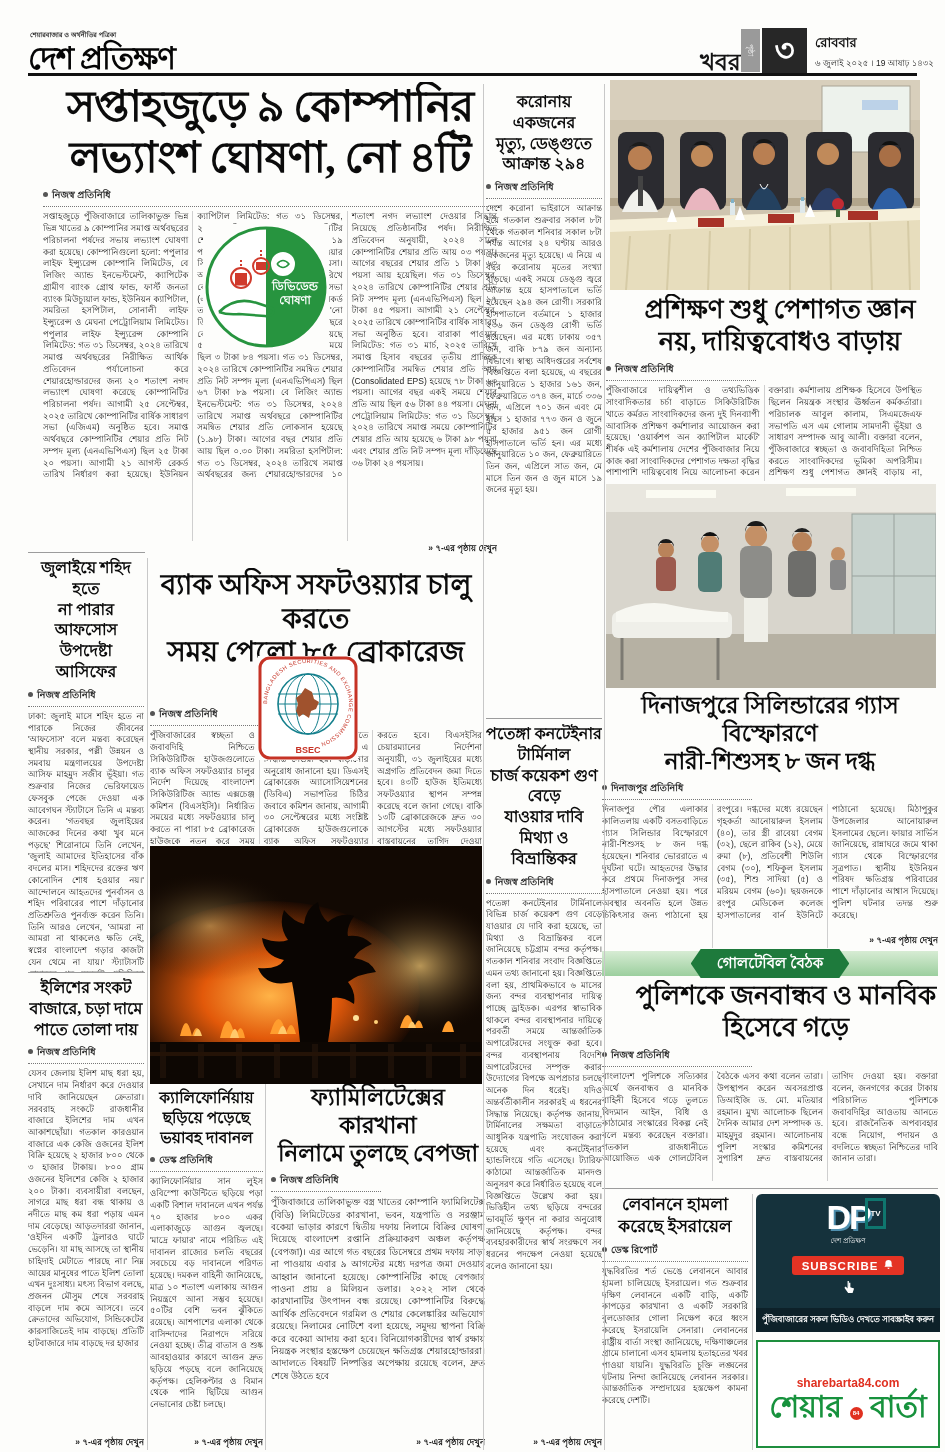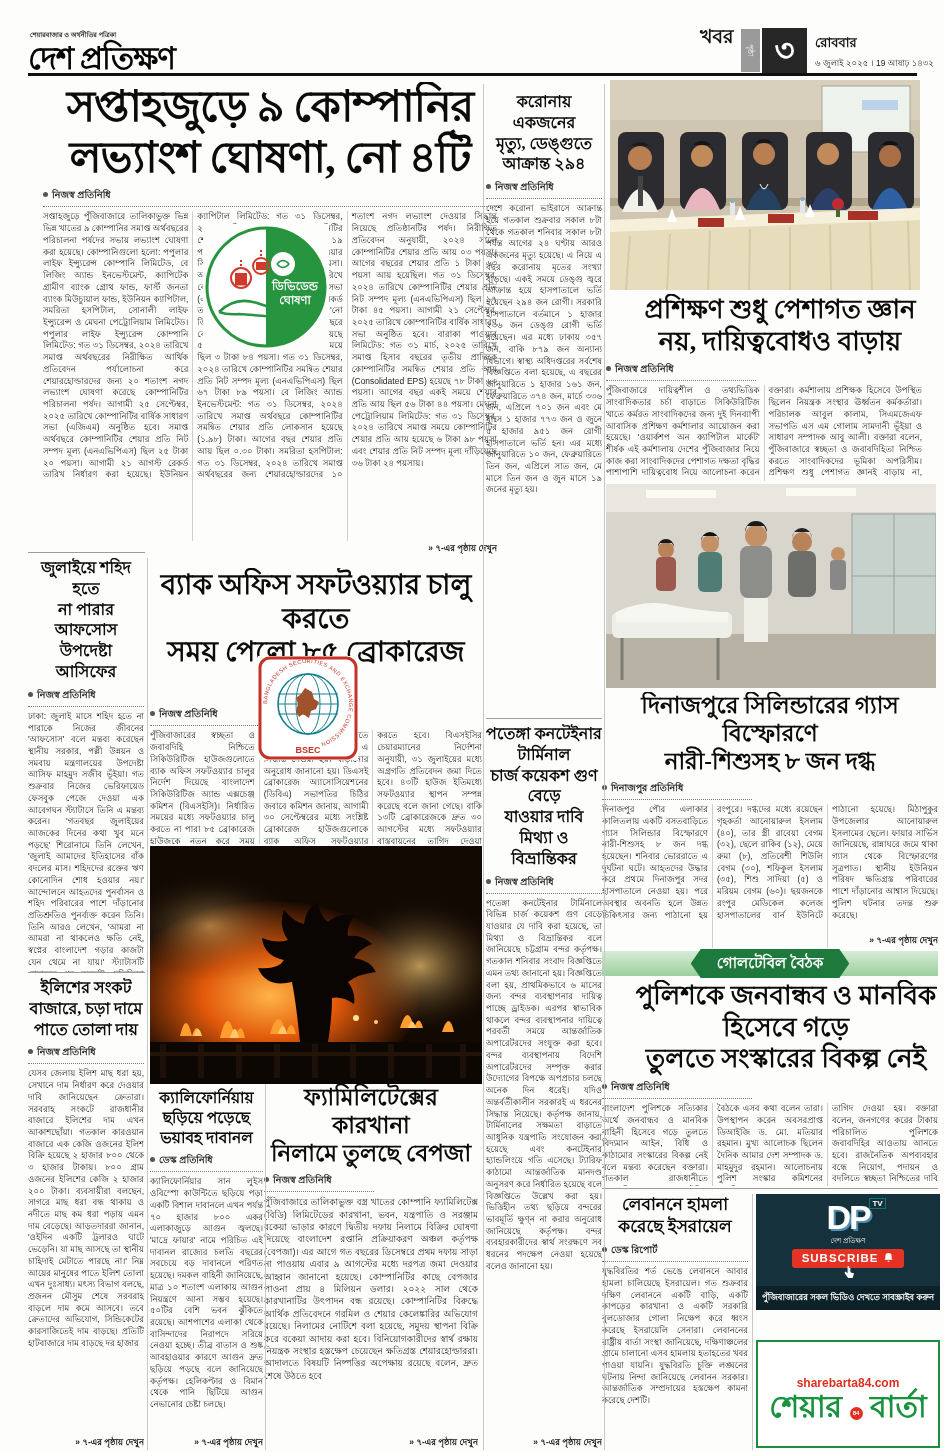--- a/index.html
+++ b/index.html
@@ -3,22 +3,22 @@
 <meta charset="utf-8">
 <style>
   html,body{margin:0;padding:0;background:#e9e9e9;}
   .page{position:relative;width:945px;height:1452px;margin:0 auto;background:#fdfdfb;
         font-family:"Liberation Sans",sans-serif;color:#141414;overflow:hidden;}
   
   .tagline{position:absolute;left:30px;top:30px;font-size:6.5px;font-weight:700;color:#222;}
   .logo{position:absolute;left:28px;top:34px;font-family:"Liberation Serif",serif;
         font-weight:700;font-size:31px;letter-spacing:-1px;color:#050505;}
   .rule-top{position:absolute;left:28px;right:28px;top:73px;height:3px;background:#111;}
-  .section-label{position:absolute;left:700px;top:22px;font-family:Liberation Mono, monospace;
-        font-weight:700;font-size:19px;}
+  .section-label{position:absolute;left:700px;top:44px;font-family:Liberation Mono, monospace;
+        font-weight:700;font-size:23px;}
   .pageword{position:absolute;left:741px;top:29px;width:19px;height:43px;background:#9a9a9a;
         color:#fff;font-size:7.5px;writing-mode:vertical-rl;text-align:center;line-height:19px;}
   .pagenum{position:absolute;left:762px;top:28px;width:45px;height:45px;background:#272727;
         color:#fff;font-family:"Liberation Serif",serif;font-weight:700;font-size:31px;
         text-align:center;line-height:45px;}
   .daybox{position:absolute;left:815px;top:33px;}
   .daybox .day{font-weight:700;font-size:13px;}
   .daybox .date{font-size:8.5px;margin-top:3px;color:#222;}
   
   .story{position:absolute;overflow:hidden;}
@@ -44,27 +44,27 @@
   
   .divgraphic{position:absolute;left:160px;top:142px;width:126px;height:126px;background:#fdfdfb;}
   
   .bseclogo{position:absolute;left:108px;top:88px;width:100px;height:104px;background:#fdfdfb;}
   
   .banner{position:absolute;left:602px;top:951px;width:336px;height:25px;
         background:linear-gradient(#d7ecd4,#9ccf9e);display:flex;align-items:center;justify-content:center;}
   .banner-pill{background:#1e7a3c;color:#fff;font-weight:700;font-size:15px;padding:2px 26px;
         clip-path:polygon(10px 0,calc(100% - 10px) 0,100% 50%,calc(100% - 10px) 100%,10px 100%,0 50%);}
   
-  .ad-dp{position:absolute;left:756px;top:1194px;width:184px;height:116px;background:#15323c;
-        display:flex;flex-direction:column;align-items:center;justify-content:space-between;padding:8px 0 0 0;box-sizing:border-box;}
+  .ad-dp{position:absolute;left:756px;top:1194px;width:184px;height:138px;background:#15323c;
+        display:flex;flex-direction:column;align-items:center;justify-content:space-between;padding:8px 0 0 0;box-sizing:border-box;border-radius:6px;}
   .dp-logo{position:relative;text-align:center;}
   .dp-letters{font-weight:700;font-size:34px;line-height:0.9;color:#fff;letter-spacing:-2px;
         text-shadow:2px 2px 0 #4e8fae;}
   .dp-tv{position:absolute;right:-16px;top:-4px;font-size:8px;font-weight:700;color:#fff;
-        border:1px solid #0f766e;padding:0 2px;}
+        border:3px solid #0f766e;padding:8px 2px;}
   .dp-caption{font-size:7px;color:#fff;margin-top:2px;}
   .subscribe{background:#e43324;color:#fff;font-weight:700;font-size:11.5px;letter-spacing:1px;
         padding:3px 10px;border-radius:3px;display:flex;align-items:center;gap:5px;}
   .dp-strip{width:100%;background:#0d2129;color:#fff;font-size:8.5px;font-weight:700;
         text-align:center;padding:5px 2px;box-sizing:border-box;}
   .ad-sb{position:absolute;left:756px;top:1340px;width:184px;height:108px;background:#fff;
         border:2px solid #1e8e3e;box-sizing:border-box;text-align:center;}
   .sb-url{color:#e03020;font-size:12px;font-weight:700;margin-top:34px;}
   .sb-logo{color:#17923d;font-family:"Liberation Serif",serif;font-weight:700;font-size:30px;
         line-height:1;margin-top:2px;}
@@ -278,21 +278,20 @@
       <span class="arr">»</span> <span>৭-এর পৃষ্ঠায় দেখুন</span>
     </div>
   </div>
 
   <div class="banner">
     <div class="banner-pill">গোলটেবিল বৈঠক</div>
   </div>
   <div class="story" style="left:602px;top:980px;width:336px;height:206px;">
     <div class="hl hl-lg">
       <div>পুলিশকে জনবান্ধব ও মানবিক হিসেবে গড়ে</div>
-      <div>তুলতে সংস্কারের বিকল্প নেই</div>
     </div>
     <div class="byline" style="width:150px;">নিজস্ব প্রতিনিধি</div>
     <div class="bodytext cols3" style="height:110px;">
       <span>বাংলাদেশ পুলিশকে সত্যিকার অর্থে জনবান্ধব ও মানবিক বাহিনী হিসেবে গড়ে তুলতে বিদ্যমান আইন, বিধি ও কাঠামোর সংস্কারের বিকল্প নেই বলে মন্তব্য করেছেন বক্তারা। গতকাল রাজধানীতে আয়োজিত এক গোলটেবিল বৈঠকে এসব কথা বলেন তারা।</span>
       <span>উপস্থাপন করেন অবসরপ্রাপ্ত ডিআইজি ড. মো. মতিয়ার রহমান। মুখ্য আলোচক ছিলেন দৈনিক আমার দেশ সম্পাদক ড. মাহমুদুর রহমান। আলোচনায় পুলিশ সংস্কার কমিশনের সুপারিশ দ্রুত বাস্তবায়নের তাগিদ দেওয়া হয়।</span>
       <span>বক্তারা বলেন, জনগণের করের টাকায় পরিচালিত পুলিশকে জবাবদিহির আওতায় আনতে হবে। রাজনৈতিক অপব্যবহার বন্ধে নিয়োগ, পদায়ন ও বদলিতে স্বচ্ছতা নিশ্চিতের দাবি জানান তারা।</span>
     </div>
   </div>
 
   <div class="hrule" style="left:602px;top:1188px;width:336px;"></div>
@@ -448,21 +447,21 @@
       <div>ছড়িয়ে পড়েছে</div>
       <div>ভয়াবহ দাবানল</div>
     </div>
     <div class="byline">ডেস্ক প্রতিনিধি</div>
     <div class="bodytext" style="height:262px;">ক্যালিফোর্নিয়ার সান লুইস ওবিস্পো কাউন্টিতে ছড়িয়ে পড়া একটি বিশাল দাবানলে এখন পর্যন্ত ৭০ হাজার ৮০০ একর এলাকাজুড়ে আগুন জ্বলছে। 'মাদ্রে ফায়ার' নামে পরিচিত এই দাবানল রাজ্যের চলতি বছরের সবচেয়ে বড় দাবানলে পরিণত হয়েছে। দমকল বাহিনী জানিয়েছে, মাত্র ১০ শতাংশ এলাকায় আগুন নিয়ন্ত্রণে আনা সম্ভব হয়েছে। ৫০টির বেশি ভবন ঝুঁকিতে রয়েছে। আশপাশের এলাকা থেকে বাসিন্দাদের নিরাপদে সরিয়ে নেওয়া হচ্ছে। তীব্র বাতাস ও শুষ্ক আবহাওয়ার কারণে আগুন দ্রুত ছড়িয়ে পড়ছে বলে জানিয়েছে কর্তৃপক্ষ। হেলিকপ্টার ও বিমান থেকে পানি ছিটিয়ে আগুন নেভানোর চেষ্টা চলছে।</div>
     <div class="jump">
       <span class="arr">»</span> <span>৭-এর পৃষ্ঠায় দেখুন</span>
     </div>
   </div>
 
-  <div class="story" style="left:264px;top:1084px;width:214px;height:366px;">
+  <div class="story" style="left:271px;top:1084px;width:214px;height:366px;">
     <div class="hl hl-md">
       <div>ফ্যামিলিটেক্সের কারখানা</div>
       <div>নিলামে তুলছে বেপজা</div>
     </div>
     <div class="byline" style="width:110px;">নিজস্ব প্রতিনিধি</div>
     <div class="bodytext" style="height:252px;font-size:9px;">পুঁজিবাজারে তালিকাভুক্ত বস্ত্র খাতের কোম্পানি ফ্যামিলিটেক্স (বিডি) লিমিটেডের কারখানা, ভবন, যন্ত্রপাতি ও সরঞ্জাম বকেয়া ভাড়ার কারণে দ্বিতীয় দফায় নিলামে বিক্রির ঘোষণা দিয়েছে বাংলাদেশ রপ্তানি প্রক্রিয়াকরণ অঞ্চল কর্তৃপক্ষ (বেপজা)। এর আগে গত বছরের ডিসেম্বরে প্রথম দফায় সাড়া না পাওয়ায় এবার ৯ আগস্টের মধ্যে দরপত্র জমা দেওয়ার আহ্বান জানানো হয়েছে। কোম্পানিটির কাছে বেপজার পাওনা প্রায় ৪ মিলিয়ন ডলার। ২০২২ সাল থেকে কারখানাটির উৎপাদন বন্ধ রয়েছে। কোম্পানিটির বিরুদ্ধে আর্থিক প্রতিবেদনে গরমিল ও শেয়ার কেলেঙ্কারির অভিযোগ রয়েছে। নিলামের নোটিশে বলা হয়েছে, সমুদয় স্থাপনা বিক্রি করে বকেয়া আদায় করা হবে। বিনিয়োগকারীদের স্বার্থ রক্ষায় নিয়ন্ত্রক সংস্থার হস্তক্ষেপ চেয়েছেন ক্ষতিগ্রস্ত শেয়ারহোল্ডাররা। আদালতে বিষয়টি নিষ্পত্তির অপেক্ষায় রয়েছে বলেন, দ্রুত শেষে উঠতে হবে</div>
     <div class="jump">
       <span class="arr">»</span> <span>৭-এর পৃষ্ঠায় দেখুন</span>
     </div>
   </div>

